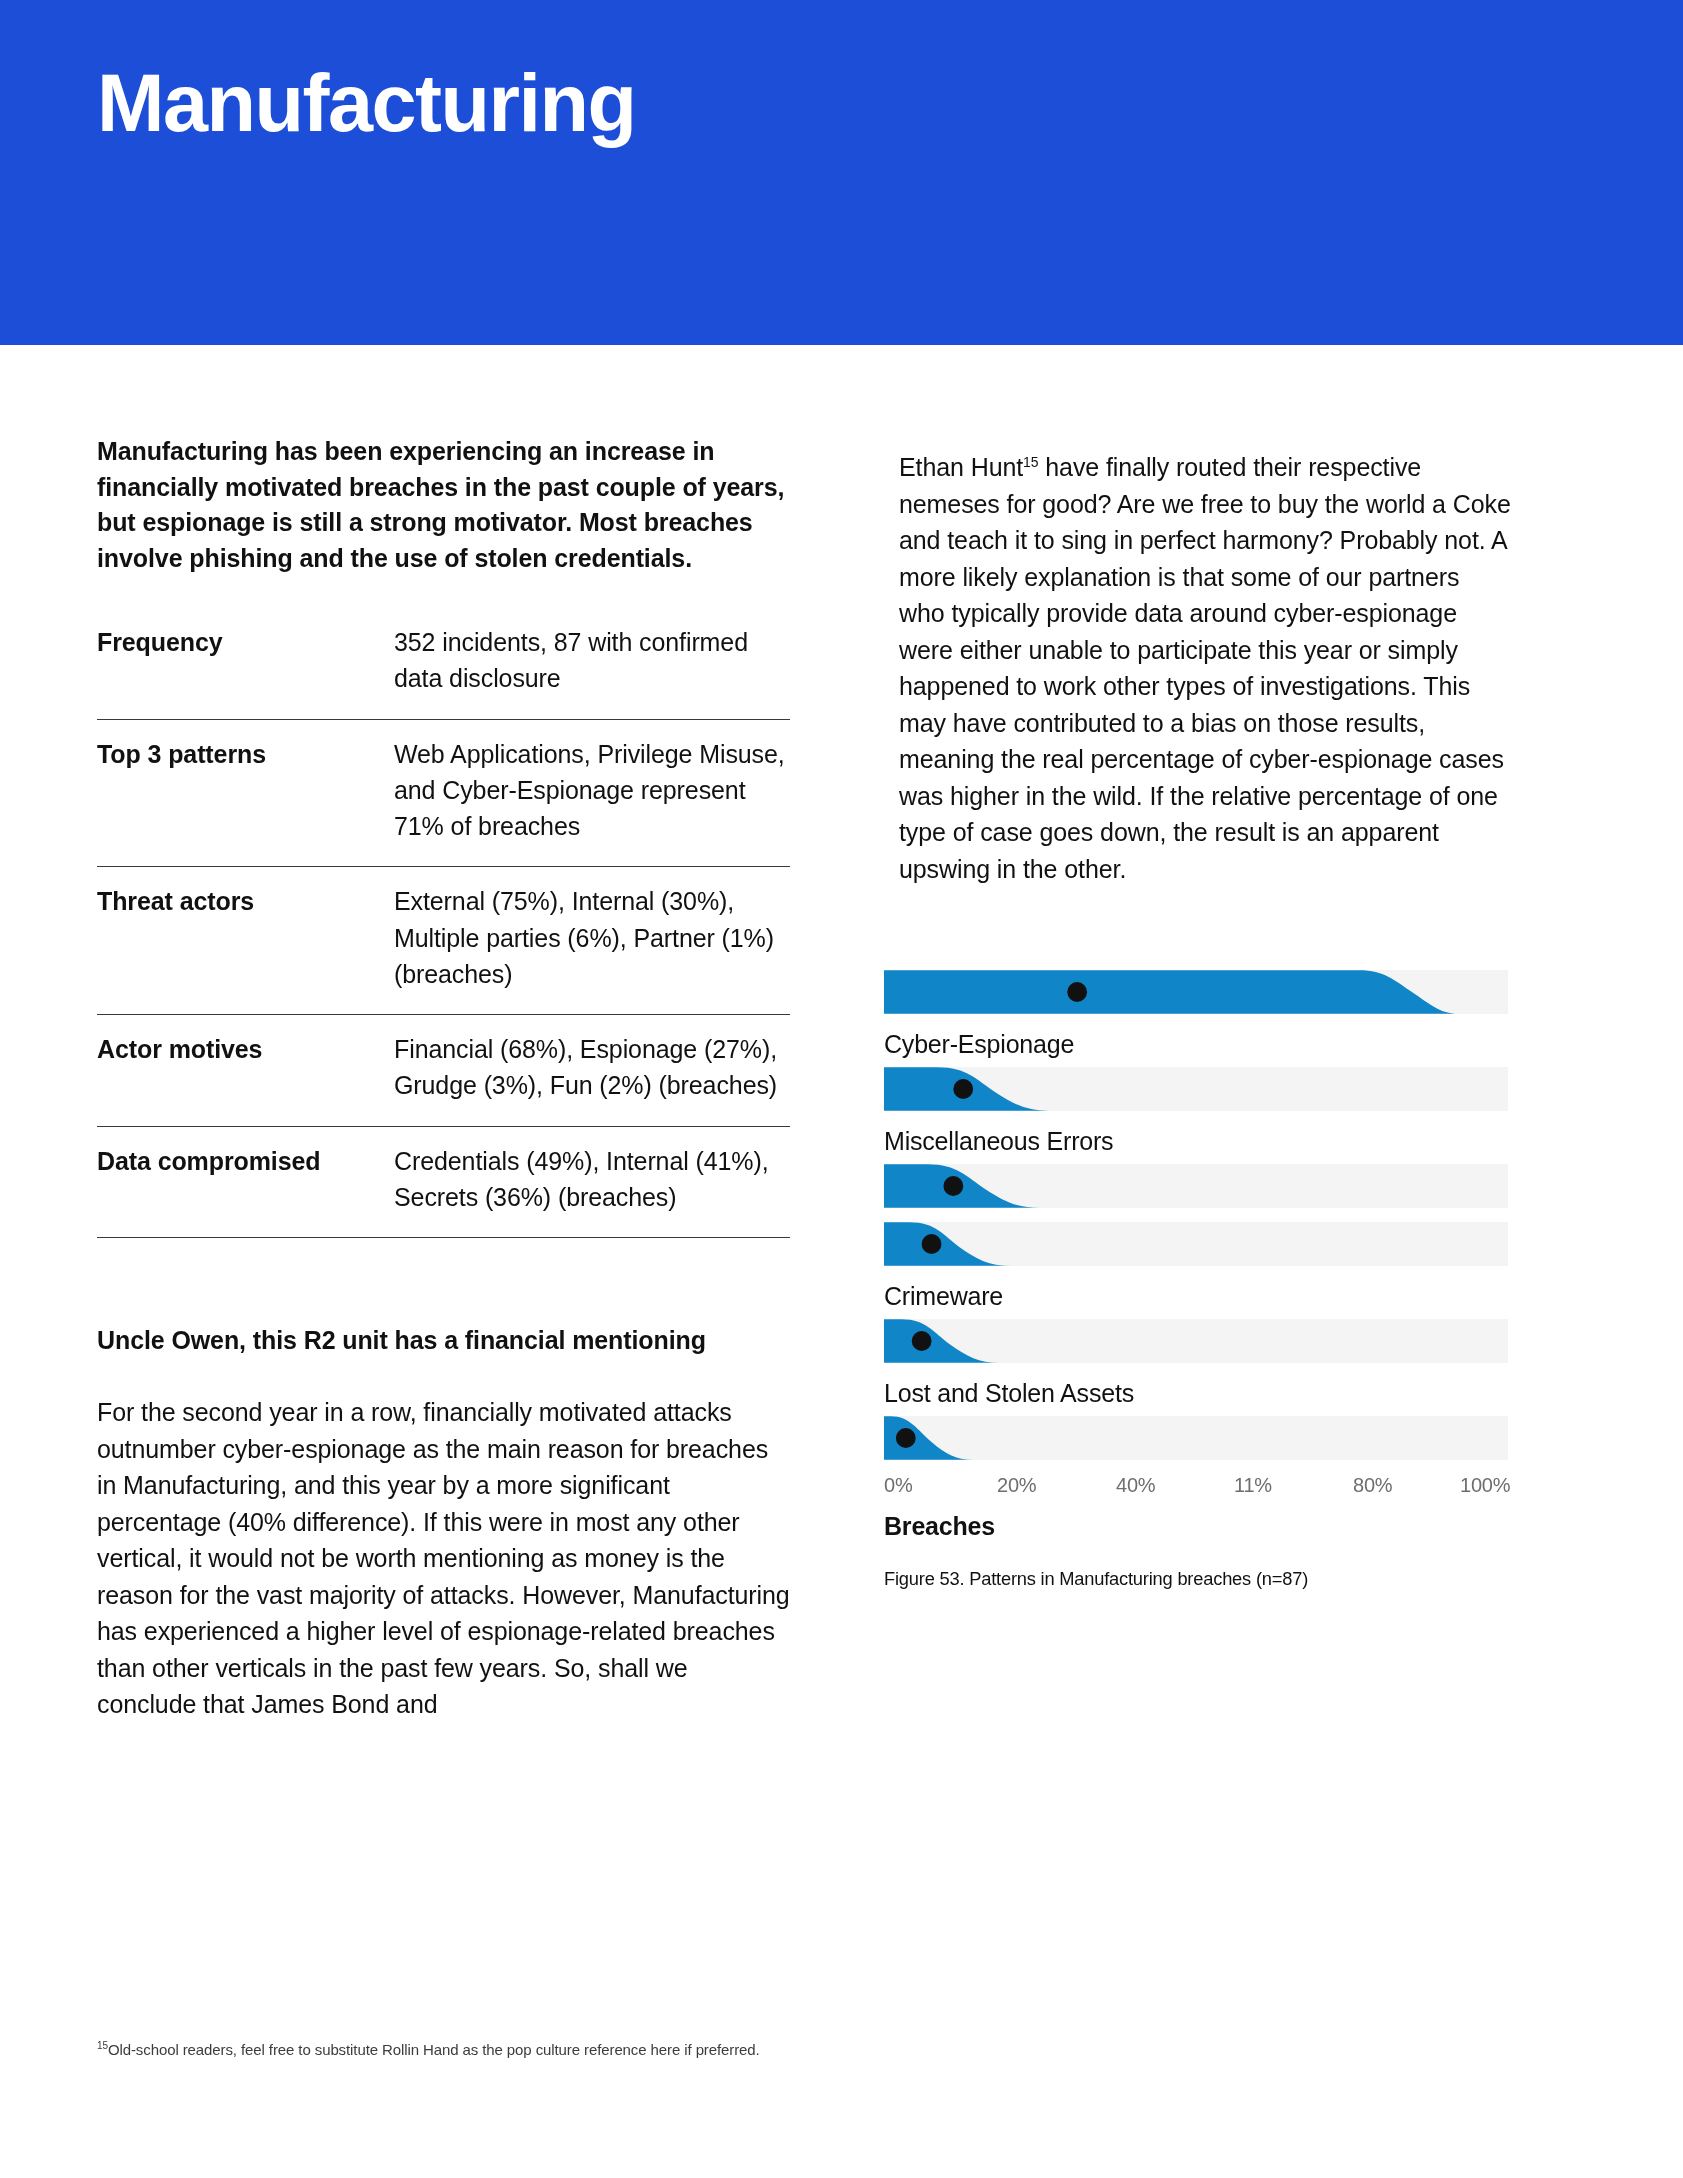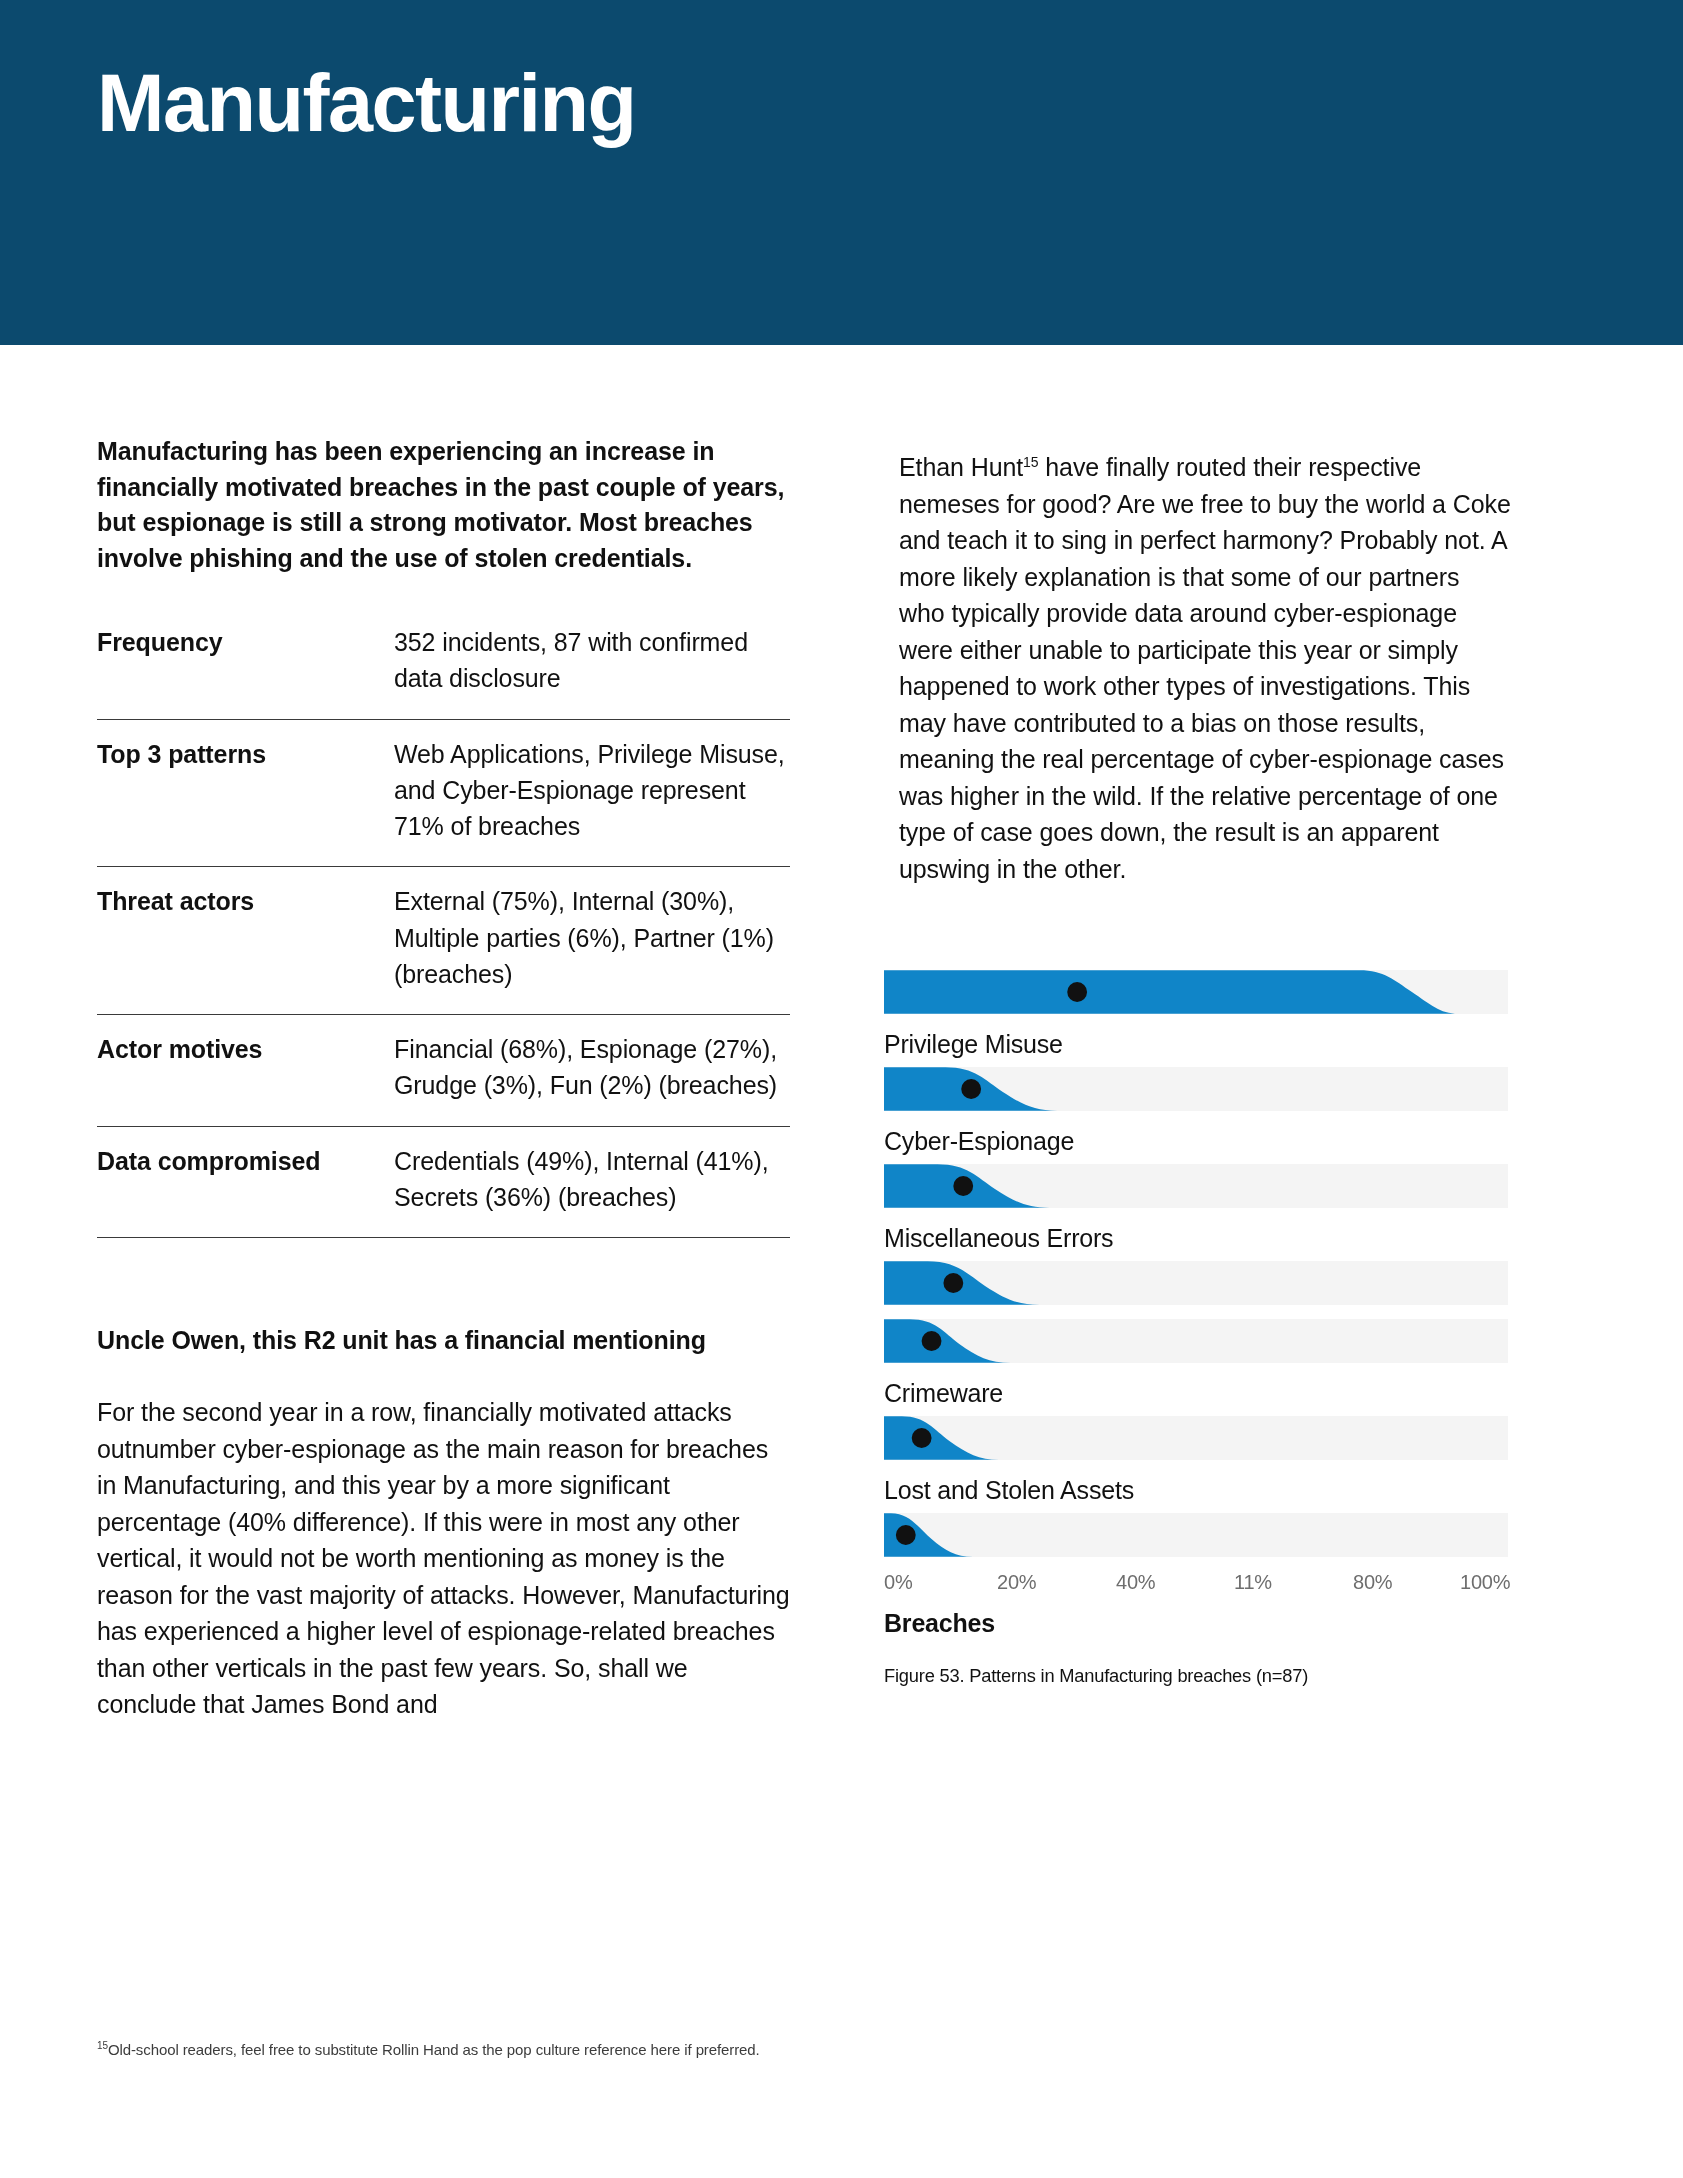--- a/index.html
+++ b/index.html
@@ -15,21 +15,21 @@
     position: relative;
     overflow: hidden;
   }
 
   
   .header-band {
     position: absolute;
     left: 0; top: 0;
     width: 1683px;
     height: 345px;
-    background: #0c4a6e;
+    background: #1d4ed8;
   }
   .page-title {
     position: absolute;
     left: 97px;
     top: 61px;
     font-size: 81px;
     font-weight: bold;
     color: #ffffff;
     letter-spacing: -1.5px;
     line-height: 1.05;
@@ -232,31 +232,20 @@
       <svg width="624" height="44" viewBox="0 0 630 44">
         <path d="M0,0 L480,0 C505,0 515,10 533,22 C551,34 561,44 580,44 L0,44 Z" fill="#1085c8"></path>
         <circle cx="195" cy="44" r="0" fill="#111111"></circle>
       </svg>
       <svg style="position:absolute;left:0;top:0" width="624" height="44" viewBox="0 0 630 44">
         <circle cx="195" cy="22" r="10" fill="#111111"></circle>
       </svg>
     </div>
   </div>
 
-  <div class="chart-row">
-    <div class="chart-row-label">Privilege Misuse</div>
-    <div class="chart-bar">
-      <svg width="624" height="44" viewBox="0 0 630 44">
-        <path d="M0,0 L62,0 C92,0 102,13 120,25 C140,38 152,44 175,44 L0,44 Z" fill="#1085c8"></path>
-      </svg>
-      <svg style="position:absolute;left:0;top:0" width="624" height="44" viewBox="0 0 630 44">
-        <circle cx="88" cy="22" r="10" fill="#111111"></circle>
-      </svg>
-    </div>
-  </div>
 
   <div class="chart-row">
     <div class="chart-row-label">Cyber-Espionage</div>
     <div class="chart-bar">
       <svg width="624" height="44" viewBox="0 0 630 44">
         <path d="M0,0 L54,0 C84,0 94,13 112,25 C132,38 144,44 167,44 L0,44 Z" fill="#1085c8"></path>
       </svg>
       <svg style="position:absolute;left:0;top:0" width="624" height="44" viewBox="0 0 630 44">
         <circle cx="80" cy="22" r="10" fill="#111111"></circle>
       </svg>

